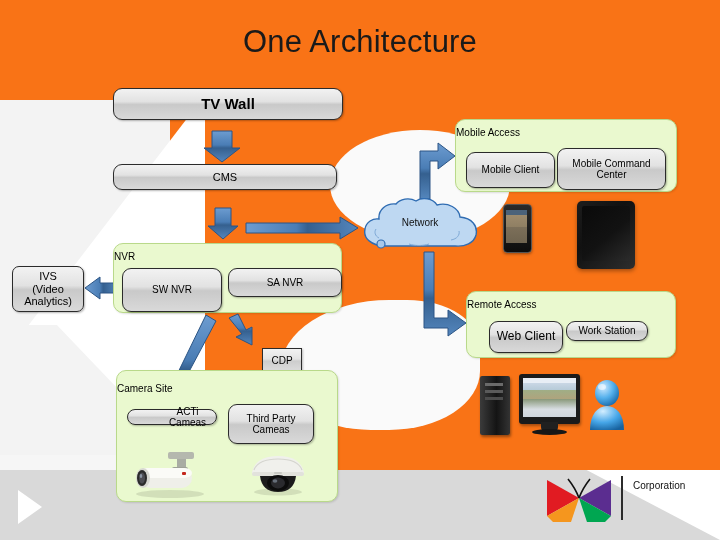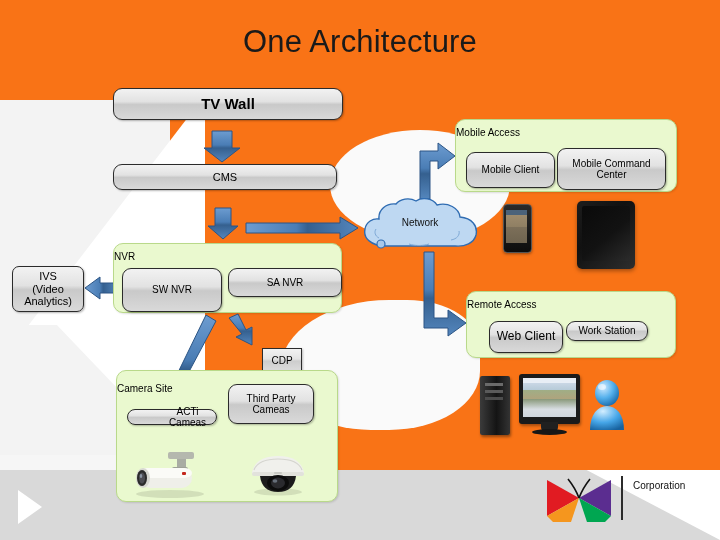--- a/index.html
+++ b/index.html
@@ -131,21 +131,21 @@
   
   #tv-wall      { left: 113px; top:  88px; width: 230px; height: 32px; font-size: 15px; font-weight: bold; }
   #cms          { left: 113px; top: 164px; width: 224px; height: 26px; font-size: 11px; }
   #nvr-group    { left: 113px; top: 243px; width: 229px; height: 70px; }
   #sw-nvr       { left: 122px; top: 268px; width: 100px; height: 44px; font-size: 10px; }
   #sa-nvr       { left: 228px; top: 268px; width: 114px; height: 29px; font-size: 10px; }
   #ivs          { left:  12px; top: 266px; width:  72px; height: 46px; font-size:  11px; border-radius: 7px; }
   #cdp          { left: 226px; top: 348px; width:  40px; height: 24px; font-size: 10px; margin-left: 36px; }
   #camera-site  { left: 116px; top: 370px; width: 222px; height: 132px; }
   #acti-cam     { left: 127px; top: 409px; width:  90px; height: 16px; font-size: 10px; padding-left: 31px; }
-  #third-cam    { left: 228px; top: 384px; width:  86px; height: 40px; font-size: 10px; }
+  #third-cam    { left: 228px; top: 404px; width:  86px; height: 40px; font-size: 10px; }
 
   #mobile-access{ left: 455px; top: 119px; width: 222px; height: 73px; }
   #mobile-client{ left: 466px; top: 152px; width:  89px; height: 36px; font-size: 10px; }
   #mobile-cc    { left: 557px; top: 148px; width: 109px; height: 42px; font-size: 10px; }
   #remote-access{ left: 466px; top: 291px; width: 210px; height: 67px; }
   #web-client   { left: 489px; top: 321px; width:  74px; height: 32px; font-size: 12px; }
   #workstation  { left: 566px; top: 321px; width:  82px; height: 20px; font-size: 10px; }
 
   .lbl-nvr      { top: 7px;  font-size: 10px; }
   .lbl-cam-site { top: 12px; font-size: 10px; }

